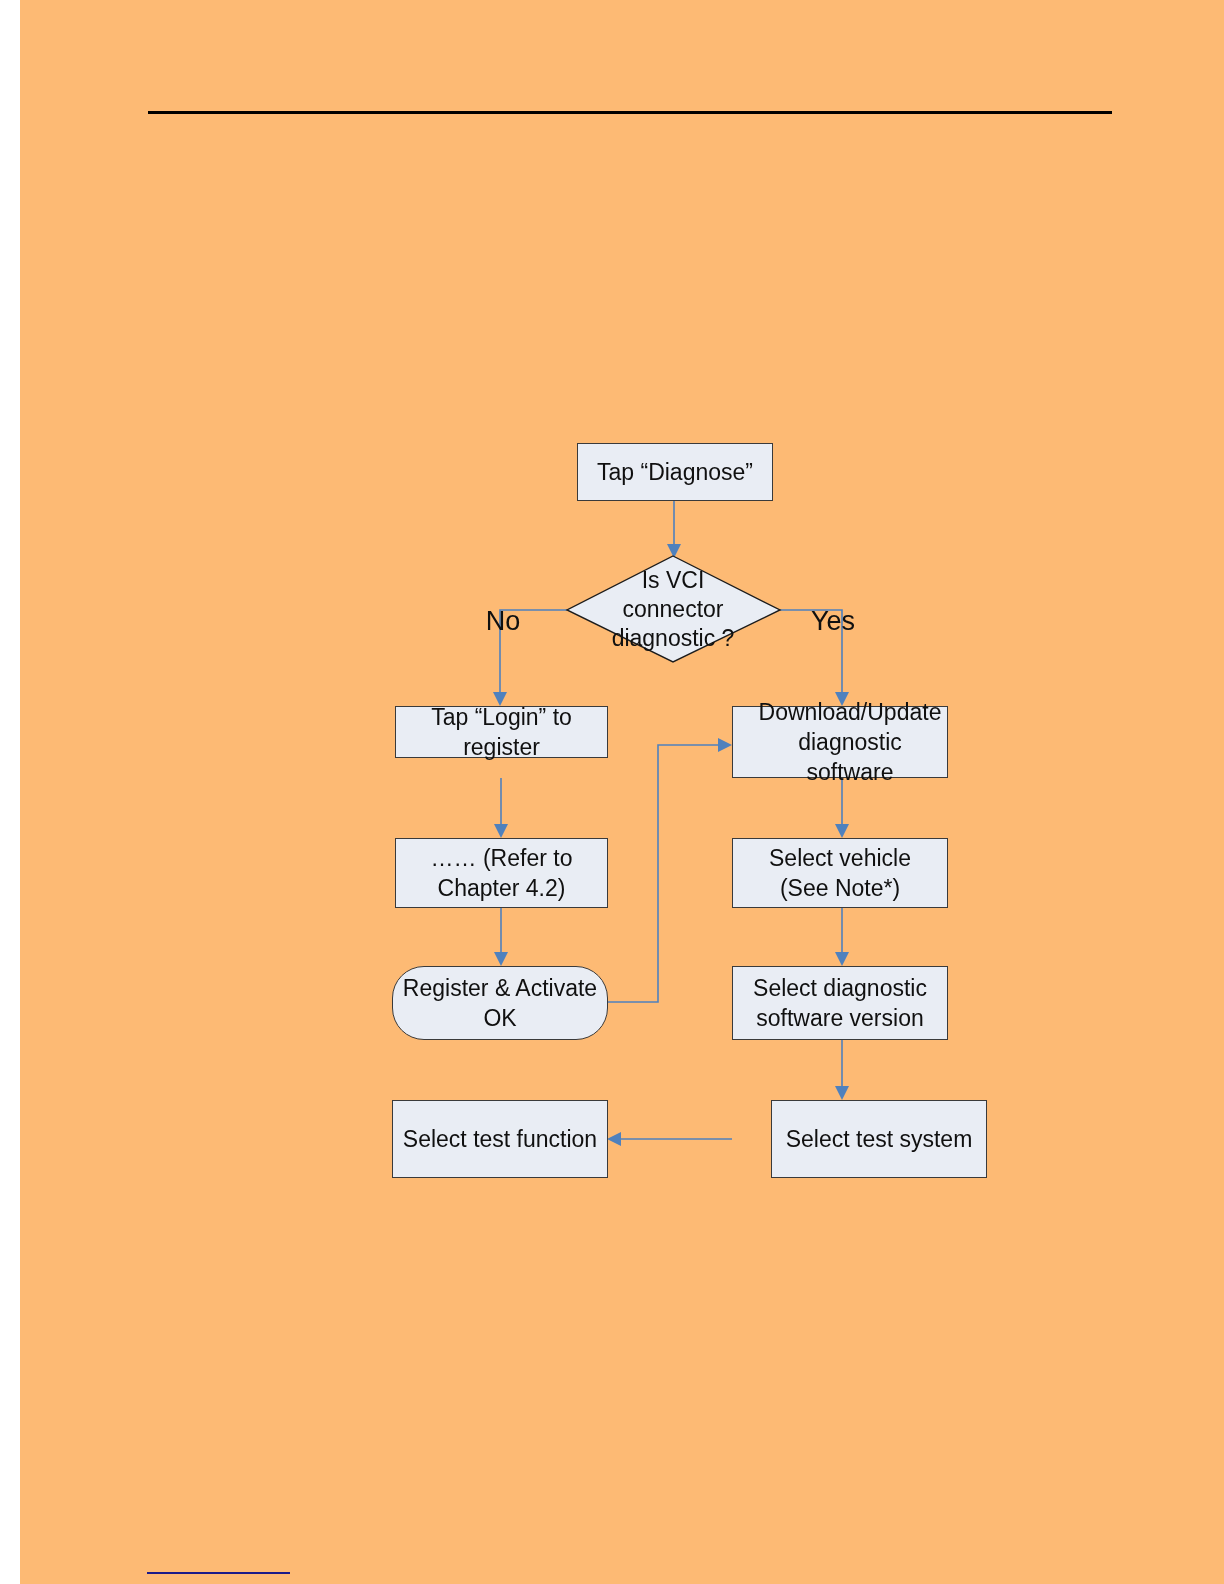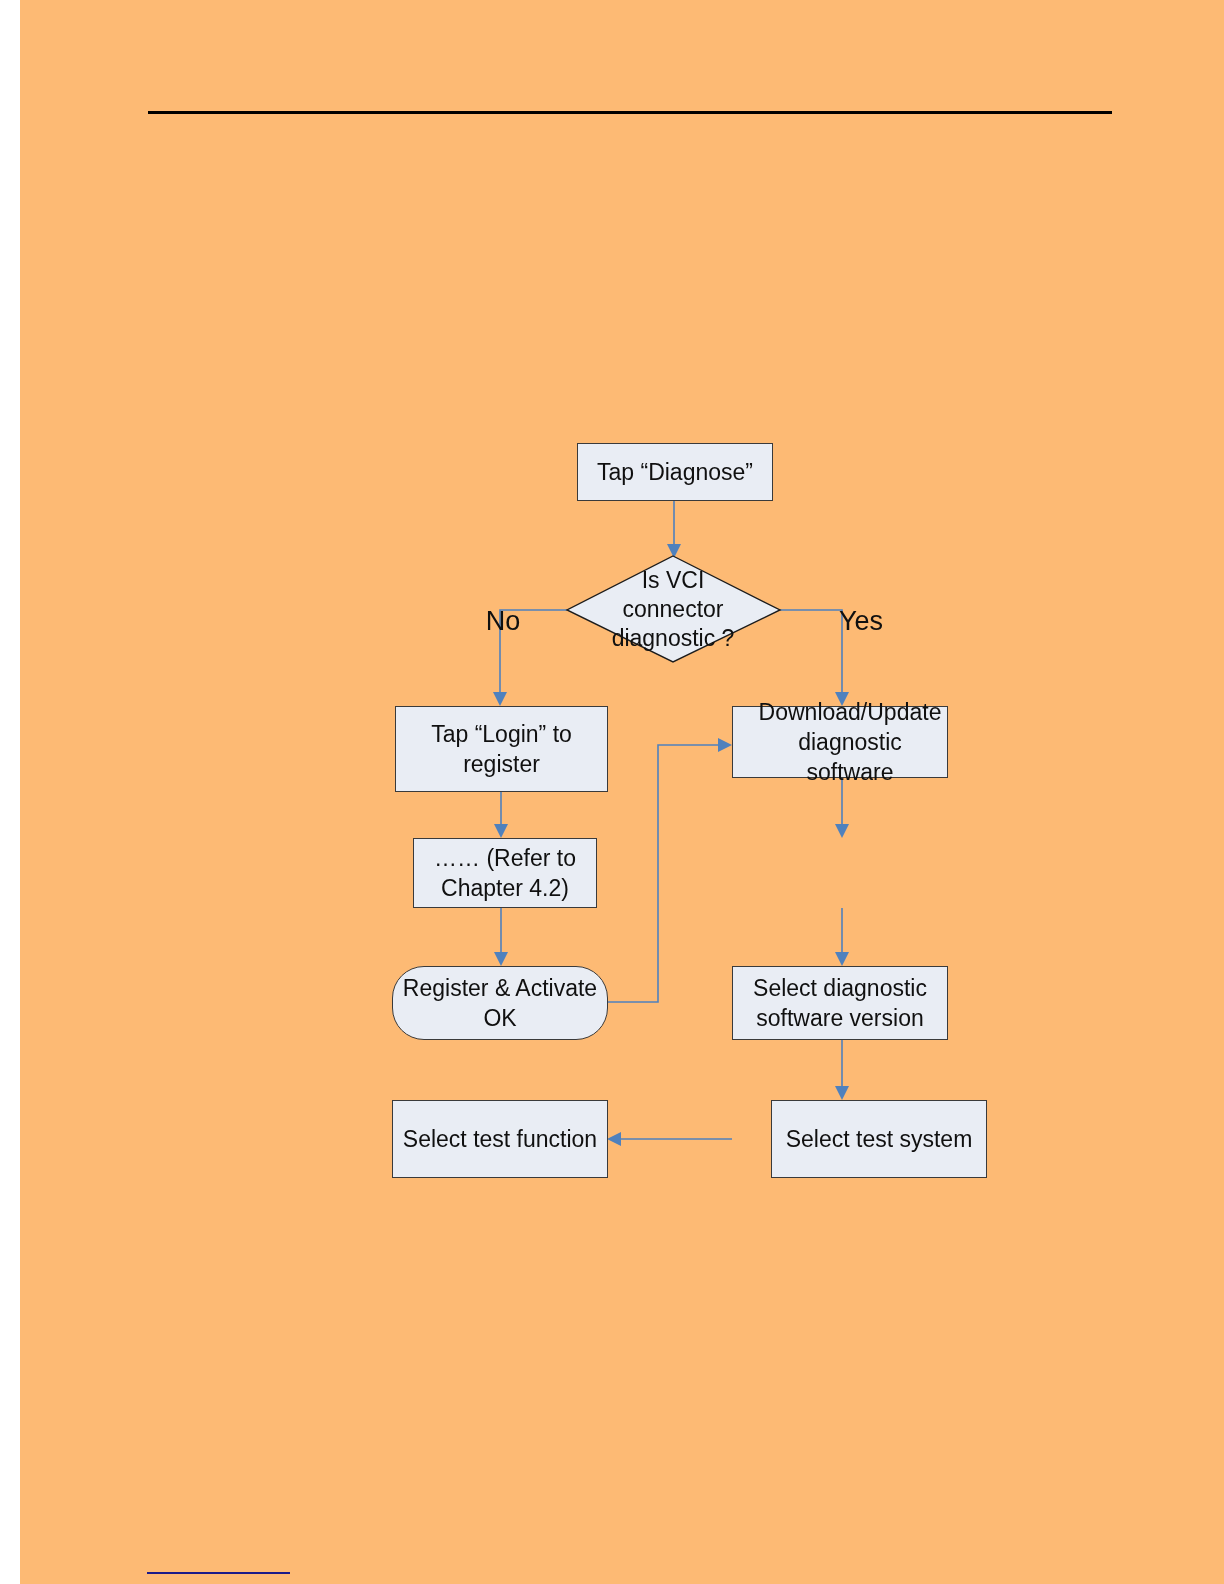--- a/index.html
+++ b/index.html
@@ -117,37 +117,41 @@
     <div>Tap “Diagnose”</div>
   </div>
 
   <div class="diamond-text" style="left:575px; top:566px; width:156px;">
     <div>Is VCI</div>
     <div>connector</div>
     <div>diagnostic ?</div>
   </div>
 
   <div class="branch-label" style="left:450px; top:606px; width:66px;">No</div>
-  <div class="branch-label" style="left:808px; top:606px; width:66px;">Yes</div>
+  <div class="branch-label" style="left:780px; top:606px; width:66px;">Yes</div>
 
-  <div class="node" style="left:375px; top:706px; width:213px; height:86px;">
+  <div class="node" style="left:375px; top:706px; width:213px; height:52px;">
     <div>Tap “Login” to</div>
     <div>register</div>
   </div>
 
   <div class="node" style="left:712px; top:706px; width:216px; height:72px;padding-left:20px;">
     <div>Download/Update</div>
     <div>diagnostic software</div>
   </div>
 
-  <div class="node" style="left:393px; top:838px; width:184px; height:70px;text-align:right;">
+  <div class="node" style="left:375px; top:838px; width:213px; height:70px;text-align:right;">
     <div>…… (Refer to</div>
     <div>Chapter 4.2)</div>
   </div>
 
+  <div class="node" style="left:712px; top:838px; width:216px; height:70px;">
+    <div>Select vehicle</div>
+    <div>(See Note*)</div>
+  </div>
 
   <div class="node" style="left:372px; top:966px; width:216px; height:74px;border-radius:32px;">
     <div>Register &amp; Activate</div>
     <div>OK</div>
   </div>
 
   <div class="node" style="left:712px; top:966px; width:216px; height:74px;">
     <div>Select diagnostic</div>
     <div>software version</div>
   </div>

